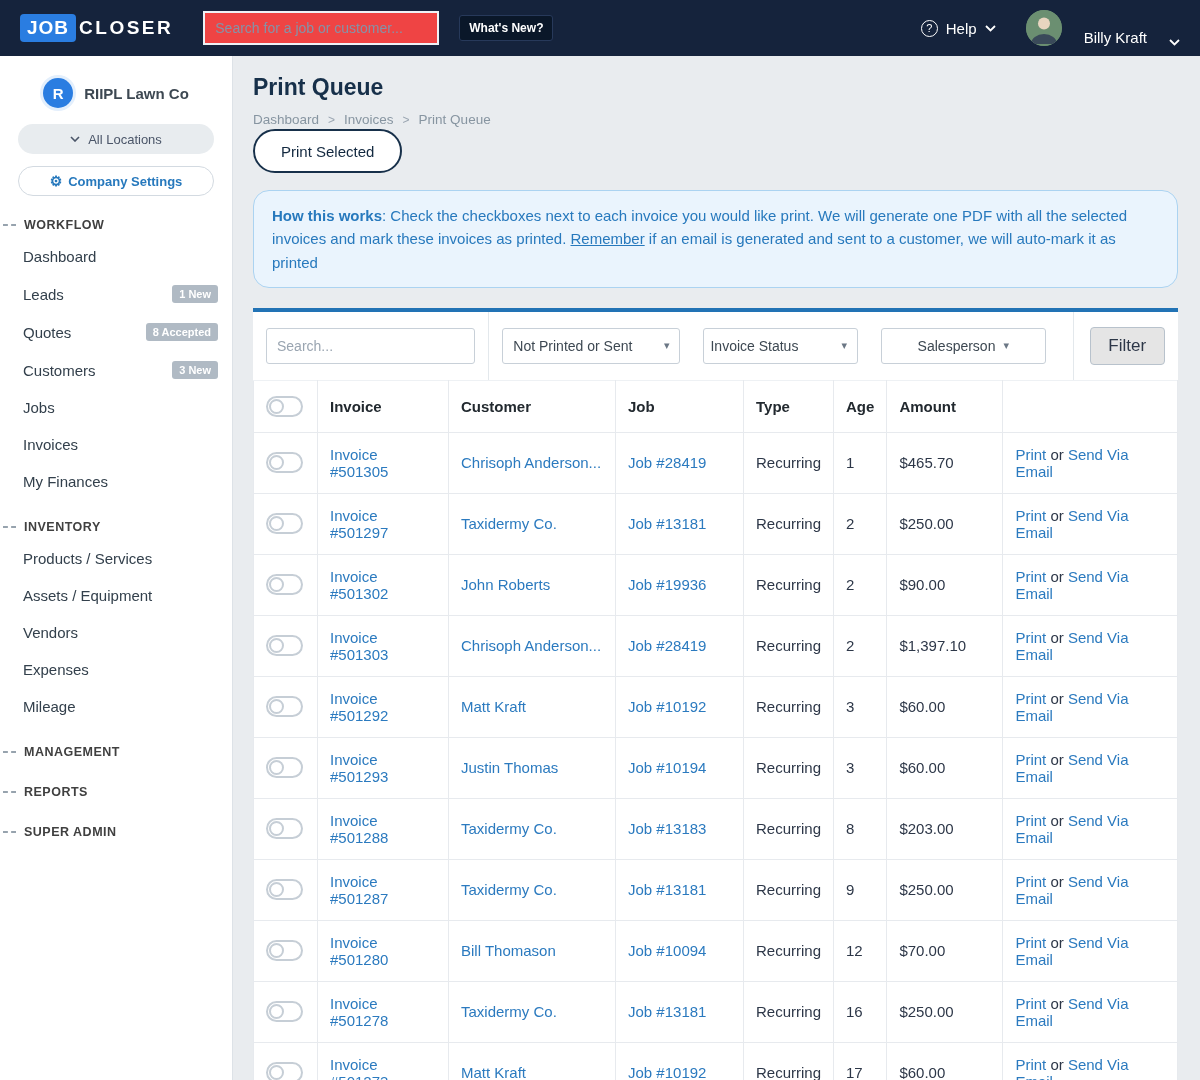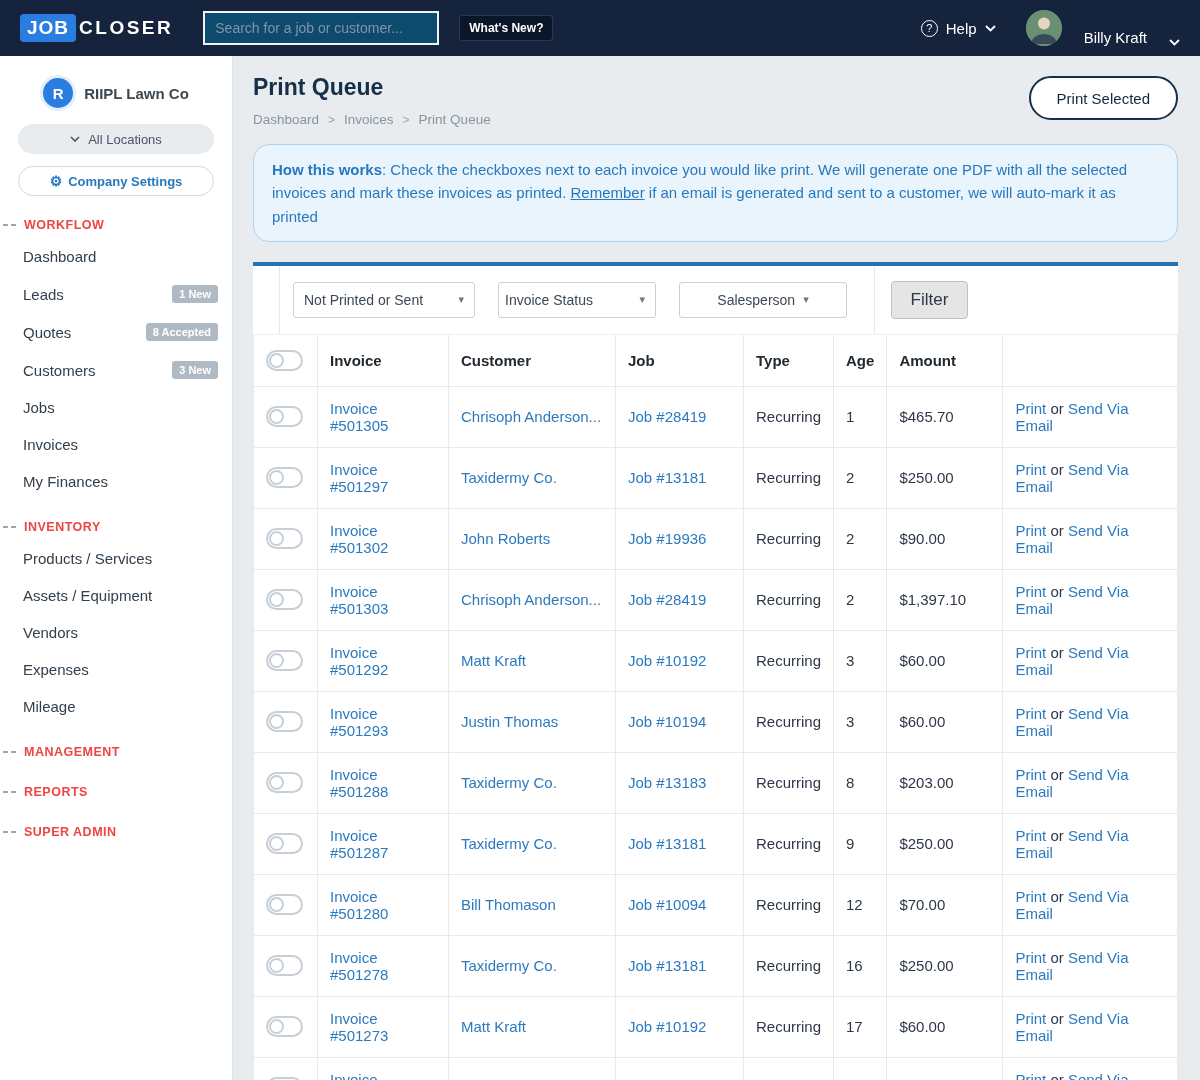--- a/index.html
+++ b/index.html
@@ -18,21 +18,21 @@
     padding:0 20px; z-index:50;
   }
   .logo { display:flex; align-items:center; gap:3px; cursor:pointer; }
   .logo-job {
     background:#2a7de1; color:#fff; font-weight:bold; font-size:19px;
     padding:3px 7px; border-radius:4px; letter-spacing:1px;
   }
   .logo-closer { color:#fff; font-size:19px; font-weight:bold; letter-spacing:2.5px; }
   .topbar-search {
     margin-left:30px; width:236px; height:34px;
-    background:#0c4a6e; border:2px solid #eef2f6; border-radius:0;
+    background:#ef4444; border:2px solid #eef2f6; border-radius:0;
     color:#fff; padding:0 10px; font-size:14px; font-family:inherit; outline:none;
   }
   .topbar-search::placeholder { color:#8593a8; }
   .whats-new {
     margin-left:20px; background:#0a1729; border:1px solid #27395a;
     color:#fff; font-size:12px; font-weight:bold; padding:5px 9px;
     border-radius:3px; cursor:pointer;
   }
   .topbar-right { margin-left:auto; display:flex; align-items:center; gap:30px; color:#fff; }
   .help-menu { display:flex; align-items:center; gap:8px; font-size:15px; cursor:pointer; }
@@ -65,33 +65,33 @@
   }
   .settings-pill {
     margin:0 18px 16px; height:30px; background:#fff; border:1px solid #d3dae1;
     border-radius:16px; display:flex; align-items:center; justify-content:center; gap:6px;
     font-size:13px; color:#2779bd; font-weight:bold; cursor:pointer;
   }
   .gear { font-size:14px; line-height:1; }
   .nav-section { margin-top:14px; }
   .section-head { display:flex; align-items:center; gap:8px; padding:6px 0; }
   .section-dash { width:13px; border-top:2px dashed #97a3ae; margin-left:3px; flex:0 0 auto; }
-  .section-label { font-size:12.5px; font-weight:bold; color:#ef4444; letter-spacing:.5px; }
+  .section-label { font-size:12.5px; font-weight:bold; color:#404040; letter-spacing:.5px; }
   .nav-item {
     display:flex; align-items:center; justify-content:space-between;
     padding:10px 14px 10px 23px; font-size:15px; color:#33404c; cursor:pointer;
   }
   .nav-badge {
     background:#b0bac4; color:#fff; font-size:11px; font-weight:bold;
     padding:3px 7px; border-radius:3px;
   }
 
   
   .main { margin-left:233px; padding:74px 22px 0 20px; }
-  .page-head { display:flex; justify-content:space-between; align-items:flex-start; }
+  .page-head { display:flex; justify-content:space-between; align-items:flex-start;flex-direction:column; }
   .page-title { margin:0; font-size:23px; font-weight:bold; color:#17304a; }
   .breadcrumb { margin-top:11px; font-size:13.5px; color:#8795a1; display:flex; gap:9px; align-items:center; }
   .crumb { cursor:pointer; }
   .crumb-sep { color:#9aa5b1; font-size:12px; }
   .print-selected {
     background:#fff; border:2px solid #17304a; color:#12283f;
     border-radius:24px; height:44px; padding:0 26px; font-size:15px;
     font-family:inherit; cursor:pointer; margin-top:2px;
   }
   .info-box {
@@ -309,20 +309,21 @@
     </div>
     <button class="print-selected">Print Selected</button>
   </div>
 
   <div class="info-box">
     <strong>How this works</strong><span>: Check the checkboxes next to each invoice you would like print. We will generate one PDF with all the selected invoices and mark these invoices as printed. </span><span class="u">Remember</span><span> if an email is generated and sent to a customer, we will auto-mark it as printed</span>
   </div>
 
   <div class="card">
     <div class="filters">
+      <input class="f-search" placeholder="Search..." style="">
       <div class="vdiv"></div>
       <div class="select sel-1">
         <span>Not Printed or Sent</span>
         <span class="caret">▾</span>
       </div>
       <div class="select sel-2">
         <span>Invoice Status</span>
         <span class="caret">▾</span>
       </div>
       <div class="select sel-3">

